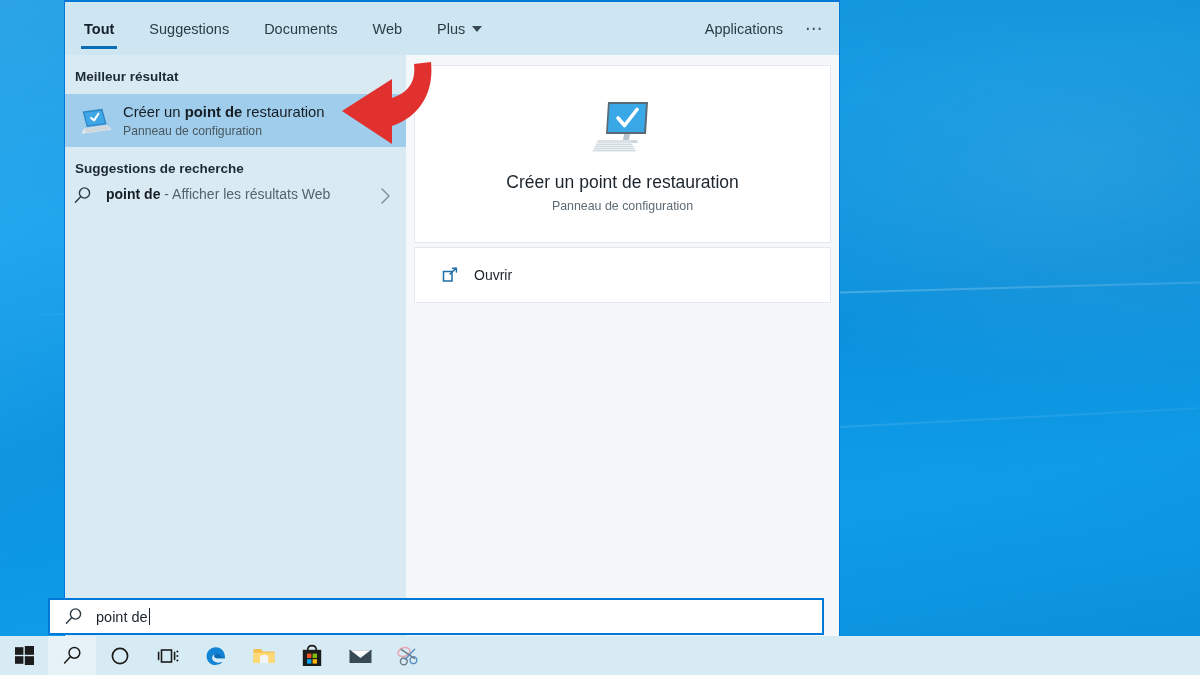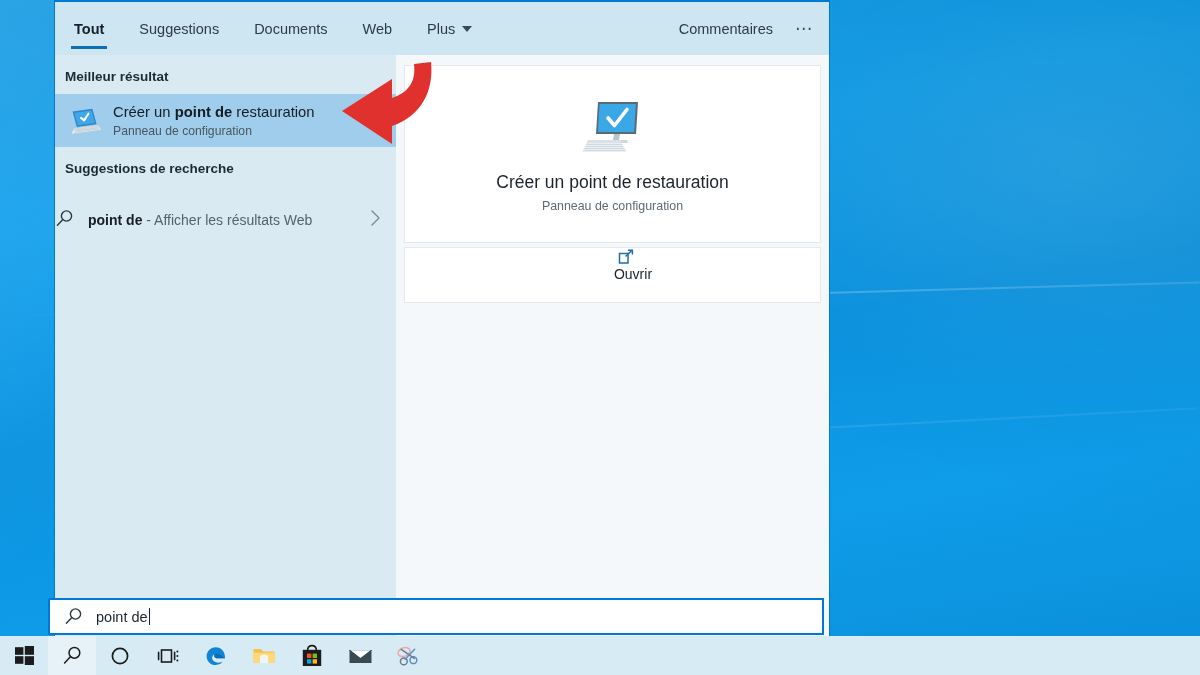--- a/index.html
+++ b/index.html
@@ -25,21 +25,21 @@
   .wp-soft{position:absolute;left:55%;top:-10%;width:70%;height:70%;
     background:radial-gradient(ellipse at center,rgba(255,255,255,.10),rgba(255,255,255,0) 68%);}
 
   
   .taskbar{position:absolute;left:0;bottom:0;width:1200px;height:39px;
     background:#d7ebf4;display:flex;align-items:center;}
   .tb-btn{width:48px;height:39px;display:flex;align-items:center;justify-content:center;}
   .tb-btn.active{background:rgba(255,255,255,.38);}
 
   
-  .flyout{position:absolute;left:54px;top:0;width:776px;height:636px;
+  .flyout{position:absolute;left:64px;top:0;width:776px;height:636px;
     border:1px solid #0078d7;border-top:2px solid #0078d7;box-sizing:border-box;
     background:#e7f2f8;}
   .tabbar{position:relative;height:53px;background:#cde6f2;display:flex;align-items:center;
     padding-left:19px;box-sizing:border-box;}
   .tab{position:relative;font-size:14.5px;color:#2c3c46;padding:0 0 0 0;margin-right:35px;
     height:53px;display:flex;align-items:center;white-space:nowrap;}
   .tab.selected{font-weight:bold;color:#15202a;}
   .tab.selected:after{content:"";position:absolute;left:-3px;right:-3px;bottom:6px;height:3px;background:#0b6fb8;}
   .tab .caret{display:inline-block;margin-left:7px;width:0;height:0;
     border-left:5px solid transparent;border-right:5px solid transparent;border-top:6px solid #3a4a55;}
@@ -50,30 +50,30 @@
   .body-row{display:flex;height:583px;}
   .left-pane{width:341px;background:#d9eaf3;position:relative;}
   .right-pane{flex:1;background:#f4f8fb;position:relative;padding:10px 8px 0 8px;box-sizing:border-box;}
 
   .section-head{font-size:13.5px;font-weight:bold;color:#1d2a33;padding:14px 12px 10px 10px;}
   .best-row{height:53px;background:#9fcdeb;display:flex;align-items:center;padding-left:12px;box-sizing:border-box;}
   .best-texts{margin-left:12px;}
   .best-title{font-size:14.8px;color:#161d24;line-height:1.25;}
   .best-title b{font-weight:bold;}
   .best-sub{font-size:12.2px;color:#4a5760;margin-top:2px;}
-  .sugg-row{height:42px;display:flex;align-items:flex-end;padding:0 14px 0 0;box-sizing:border-box;}
+  .sugg-row{height:42px;display:flex;align-items:flex-start;padding:0 14px 0 8px;box-sizing:border-box;}
   .sugg-text{margin-left:14px;font-size:14px;color:#2b3942;}
   .sugg-text b{font-weight:bold;color:#161d24;}
   .sugg-text span{color:#55626b;}
   .chev{margin-left:auto;}
 
   
   .card{background:#ffffff;border:1px solid #e3e9ee;box-sizing:border-box;}
   .card.top{height:178px;display:flex;flex-direction:column;align-items:center;justify-content:center;}
-  .card.bottom{margin-top:4px;height:56px;display:flex;align-items:center;padding-left:26px;box-sizing:border-box;flex-direction:column;}
+  .card.bottom{margin-top:4px;height:56px;display:flex;align-items:center;padding-left:26px;box-sizing:border-box;}
   .prev-title{font-size:17.5px;color:#1b242c;margin-top:14px;}
   .prev-sub{font-size:12.4px;color:#5e6b74;margin-top:6px;}
   .open-label{font-size:14px;color:#1b242c;margin-left:15px;}
 
   
   .searchbar{position:absolute;left:48px;top:598px;width:776px;height:37px;
     background:#ffffff;border:2px solid #0078d7;box-sizing:border-box;display:flex;align-items:center;
     padding-left:14px;}
   .search-val{font-size:14.5px;color:#1b242c;margin-left:13px;position:relative;}
   .caretbar{display:inline-block;width:1px;height:17px;background:#1b242c;vertical-align:-3px;margin-left:1px;}
@@ -107,21 +107,21 @@
       </div>
       <div class="tab">
         <span>Web</span>
       </div>
       <div class="tab">
         <span>Plus</span>
         <span class="caret"></span>
       </div>
 
       <div class="tabbar-right">
-        <div class="feedback">Commentaires</div>
+        <div class="feedback">Applications</div>
         <div class="dots">⋯</div>
       </div>
     </div>
 
     <div class="body-row">
 
       <div class="left-pane">
 
         <div class="section-head">Meilleur résultat</div>
 

